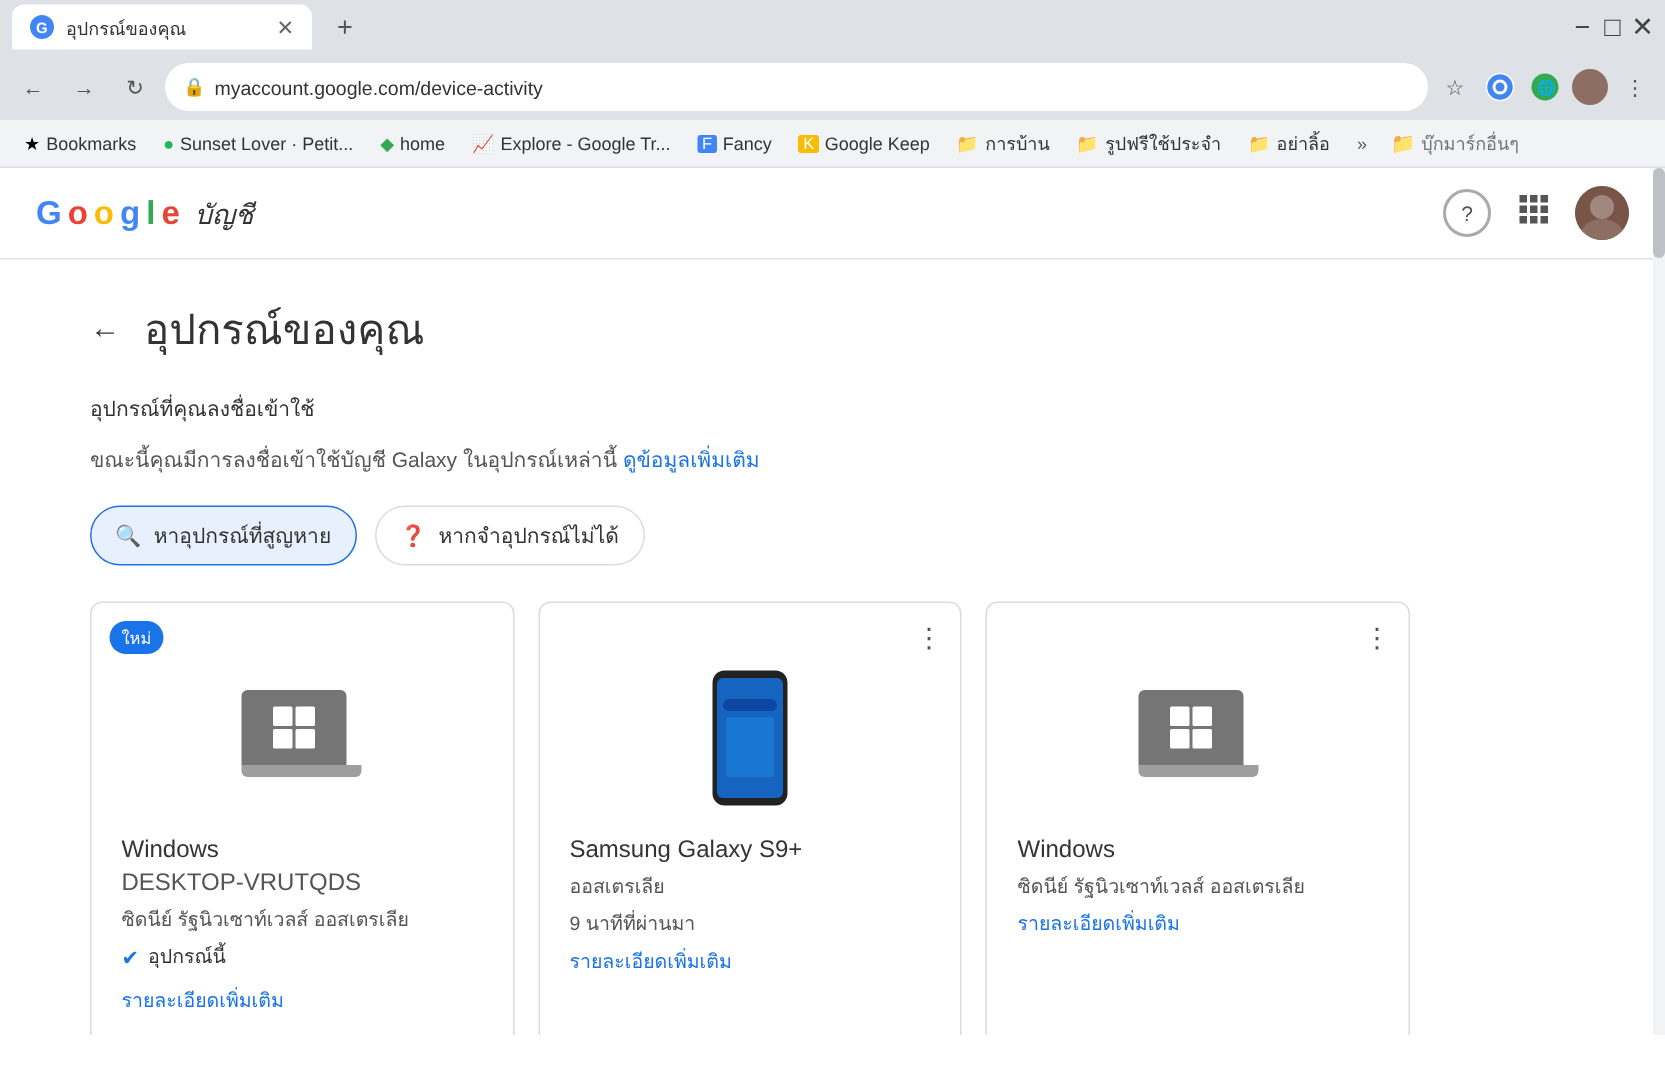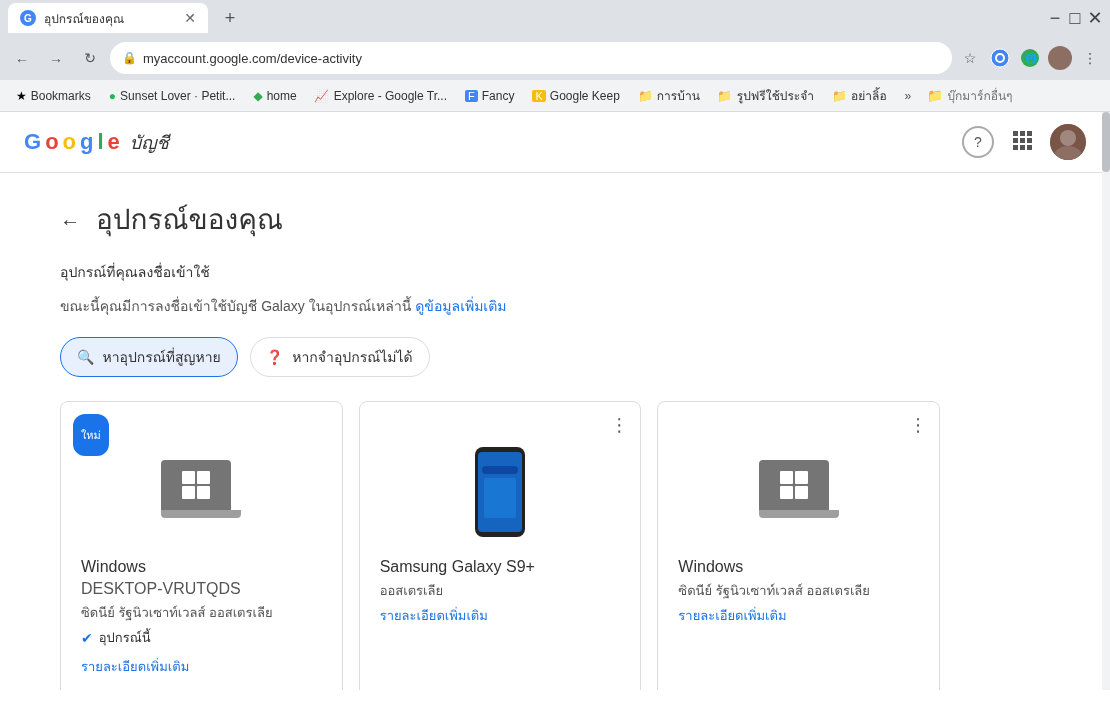--- a/index.html
+++ b/index.html
@@ -60,21 +60,21 @@
     .section-desc a { color: #1a73e8; text-decoration: none; }
 
     
     .action-buttons { display: flex; gap: 12px; margin-bottom: 24px; }
     .action-btn { display: flex; align-items: center; gap: 8px; padding: 8px 16px; border: 1px solid #dadce0; border-radius: 20px; background: #fff; cursor: pointer; font-size: 14px; color: #333; }
     .action-btn.active { background: #e8f0fe; border-color: #1a73e8; }
 
     
     .device-cards { display: flex; gap: 16px; }
     .device-card { flex: 1; border: 1px solid #dadce0; border-radius: 8px; padding: 20px; position: relative; min-height: 280px; }
-    .card-badge { position: absolute; top: 12px; left: 12px; background: #1a73e8; color: white; font-size: 11px; padding: 12px 8px; border-radius: 12px; font-weight: 500; }
+    .card-badge { position: absolute; top: 12px; left: 12px; background: #1a73e8; color: white; font-size: 11px; padding: 2px 8px; border-radius: 12px; font-weight: 500; }
     .card-menu { position: absolute; top: 12px; right: 12px; font-size: 18px; color: #555; cursor: pointer; }
     .card-icon-area { display: flex; justify-content: center; align-items: center; height: 100px; margin-bottom: 16px; margin-top: 20px; }
     .card-device-name { font-size: 16px; color: #333; font-weight: 500; margin-bottom: 4px; }
     .card-device-id { font-size: 16px; color: #555; margin-bottom: 4px; }
     .card-location { font-size: 13px; color: #555; margin-bottom: 4px; }
     .card-time { font-size: 13px; color: #555; margin-bottom: 4px; }
     .card-current { display: flex; align-items: center; gap: 6px; font-size: 13px; color: #333; margin-bottom: 8px; }
     .card-current-icon { color: #1a73e8; font-size: 14px; }
     .card-link { color: #1a73e8; font-size: 13px; text-decoration: none; cursor: pointer; }
 
@@ -281,20 +281,21 @@
         <div class="card-icon-area">
           <div class="phone-icon">
             <div style="width:44px;height:80px;background:#1565c0;border-radius:4px;display:flex;flex-direction:column;align-items:center;justify-content:center;">
               <div style="width:36px;height:8px;background:#0d47a1;border-radius:4px;margin-bottom:4px;"></div>
               <div style="width:32px;height:40px;background:#1976d2;border-radius:2px;"></div>
             </div>
           </div>
         </div>
         <div class="card-device-name">Samsung Galaxy S9+</div>
         <div class="card-location">ออสเตรเลีย</div>
+        <div class="card-time">9 นาทีที่ผ่านมา</div>
         <a class="card-link">รายละเอียดเพิ่มเติม</a>
       </div>
 
       <div class="device-card">
         <span class="card-menu">⋮</span>
         <div class="card-icon-area">
           <div class="laptop-icon">
             <div class="laptop-screen">
               <div class="windows-logo">
                 <div class="win-square"></div>

